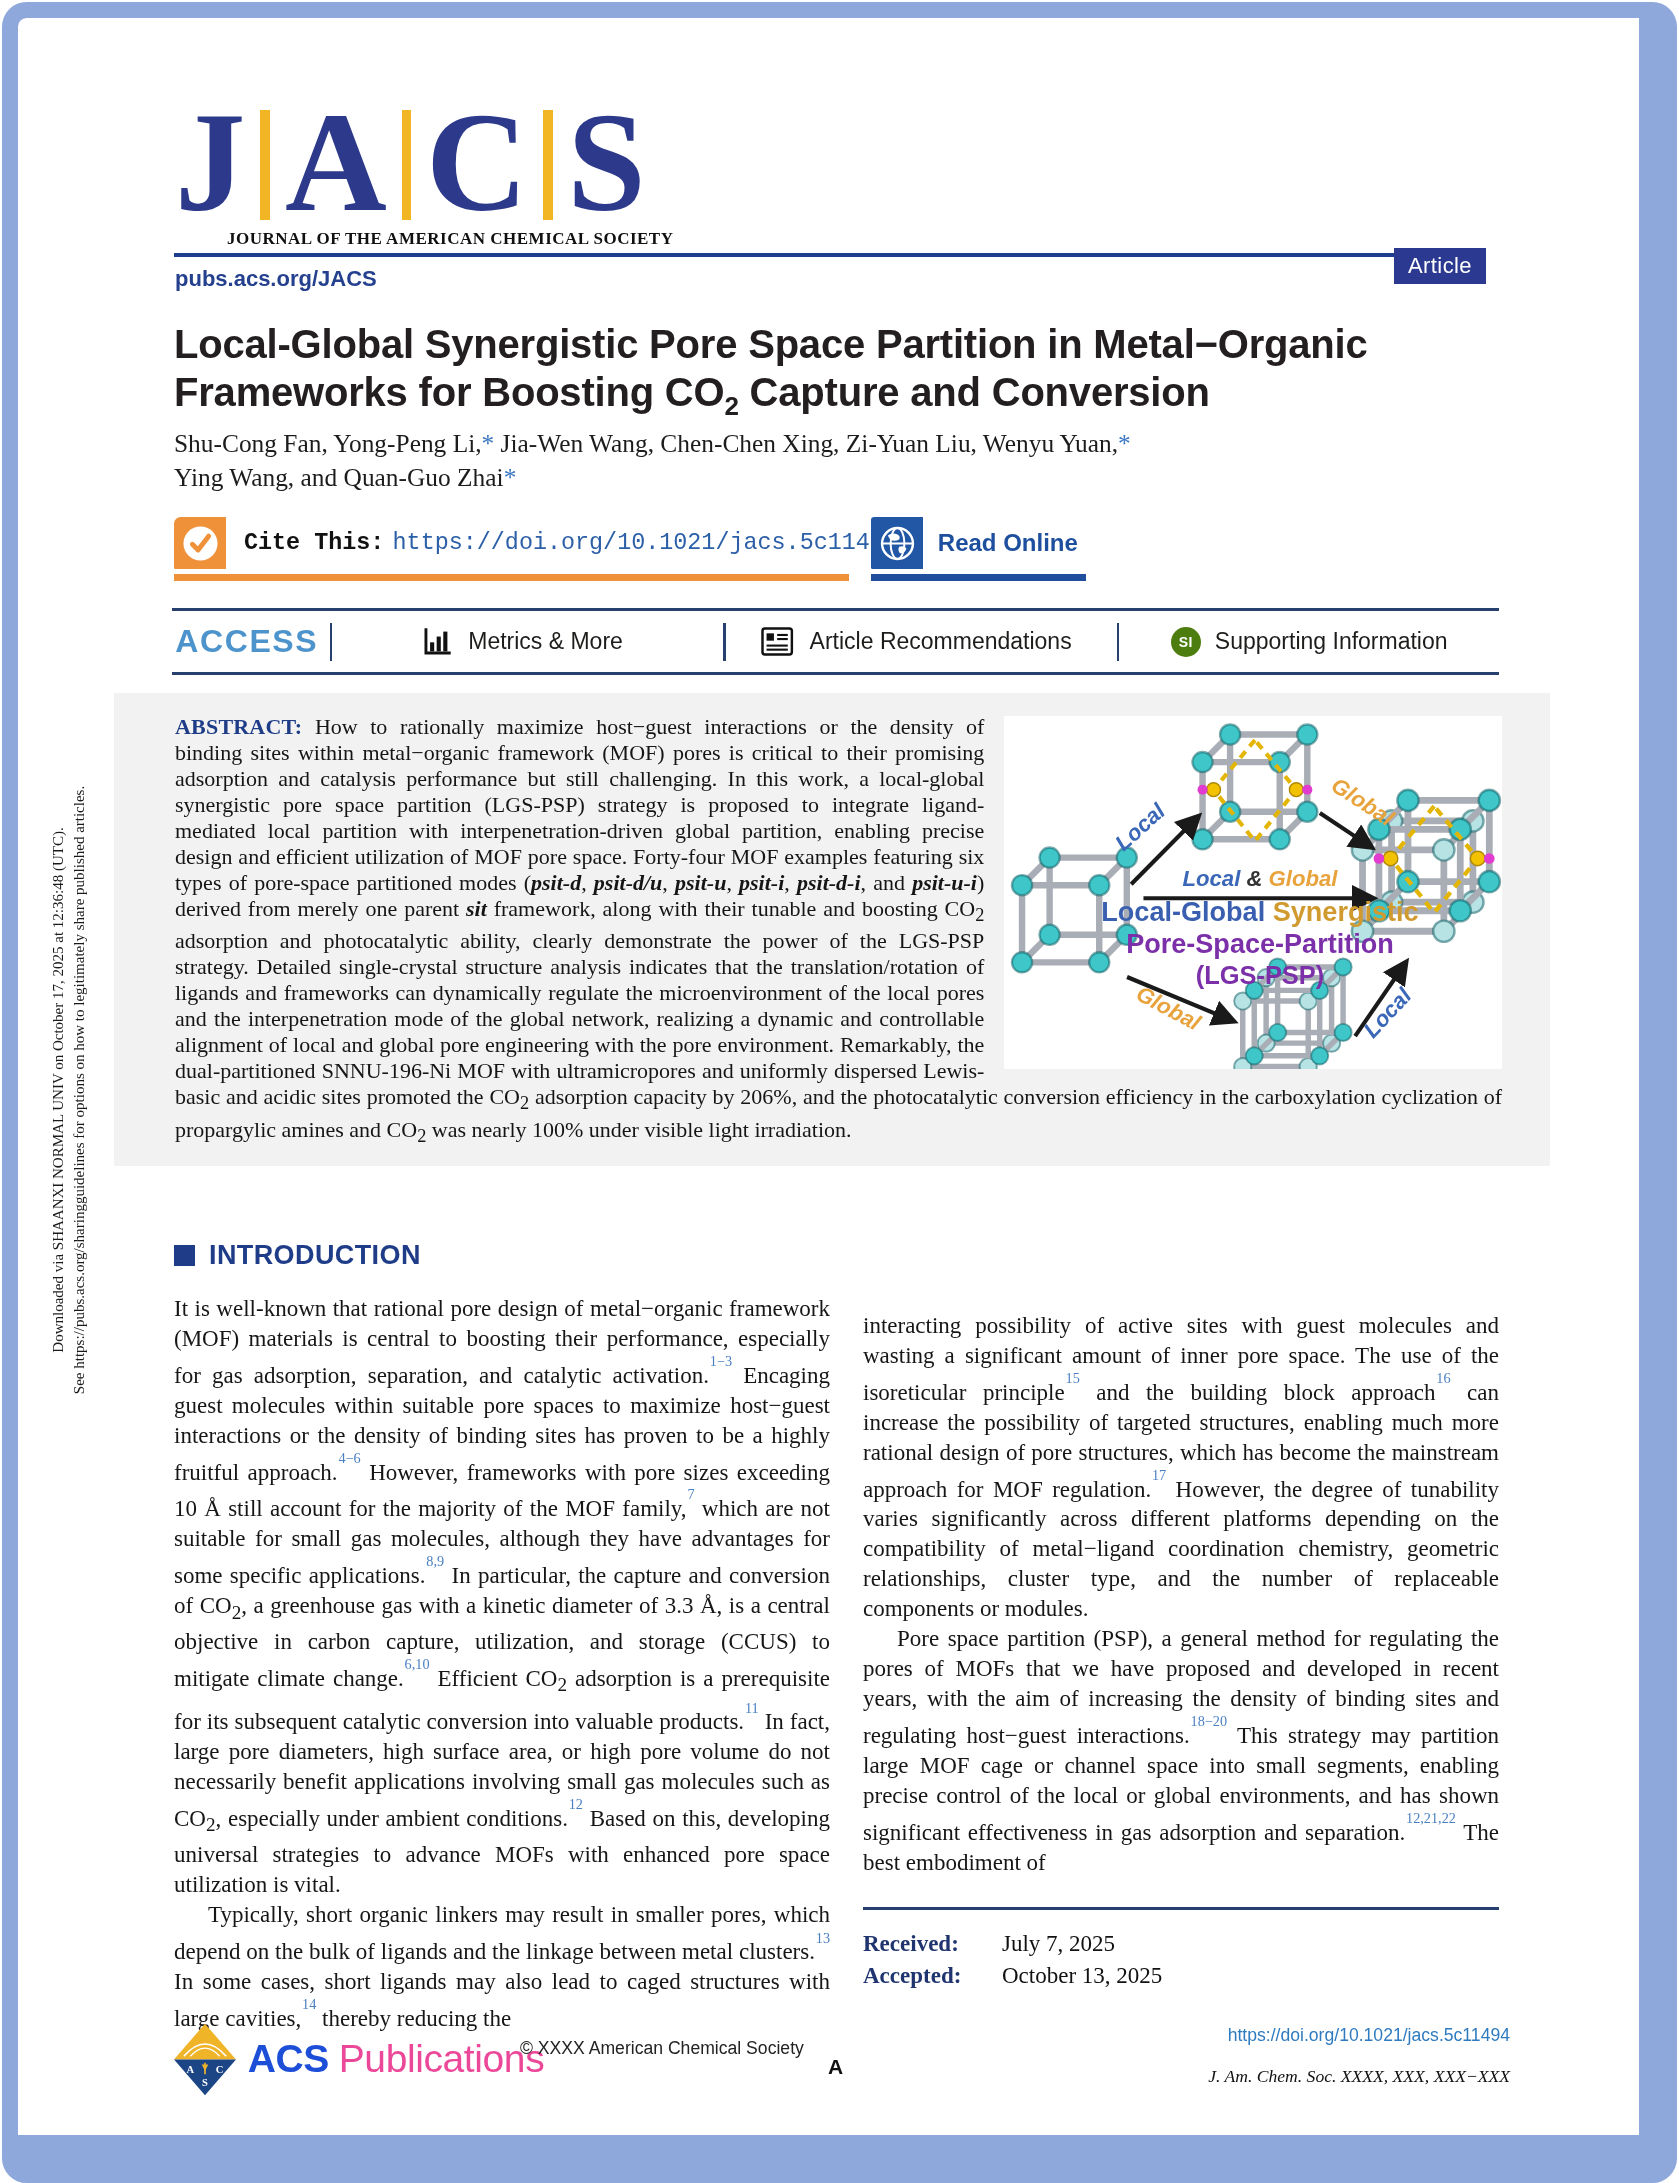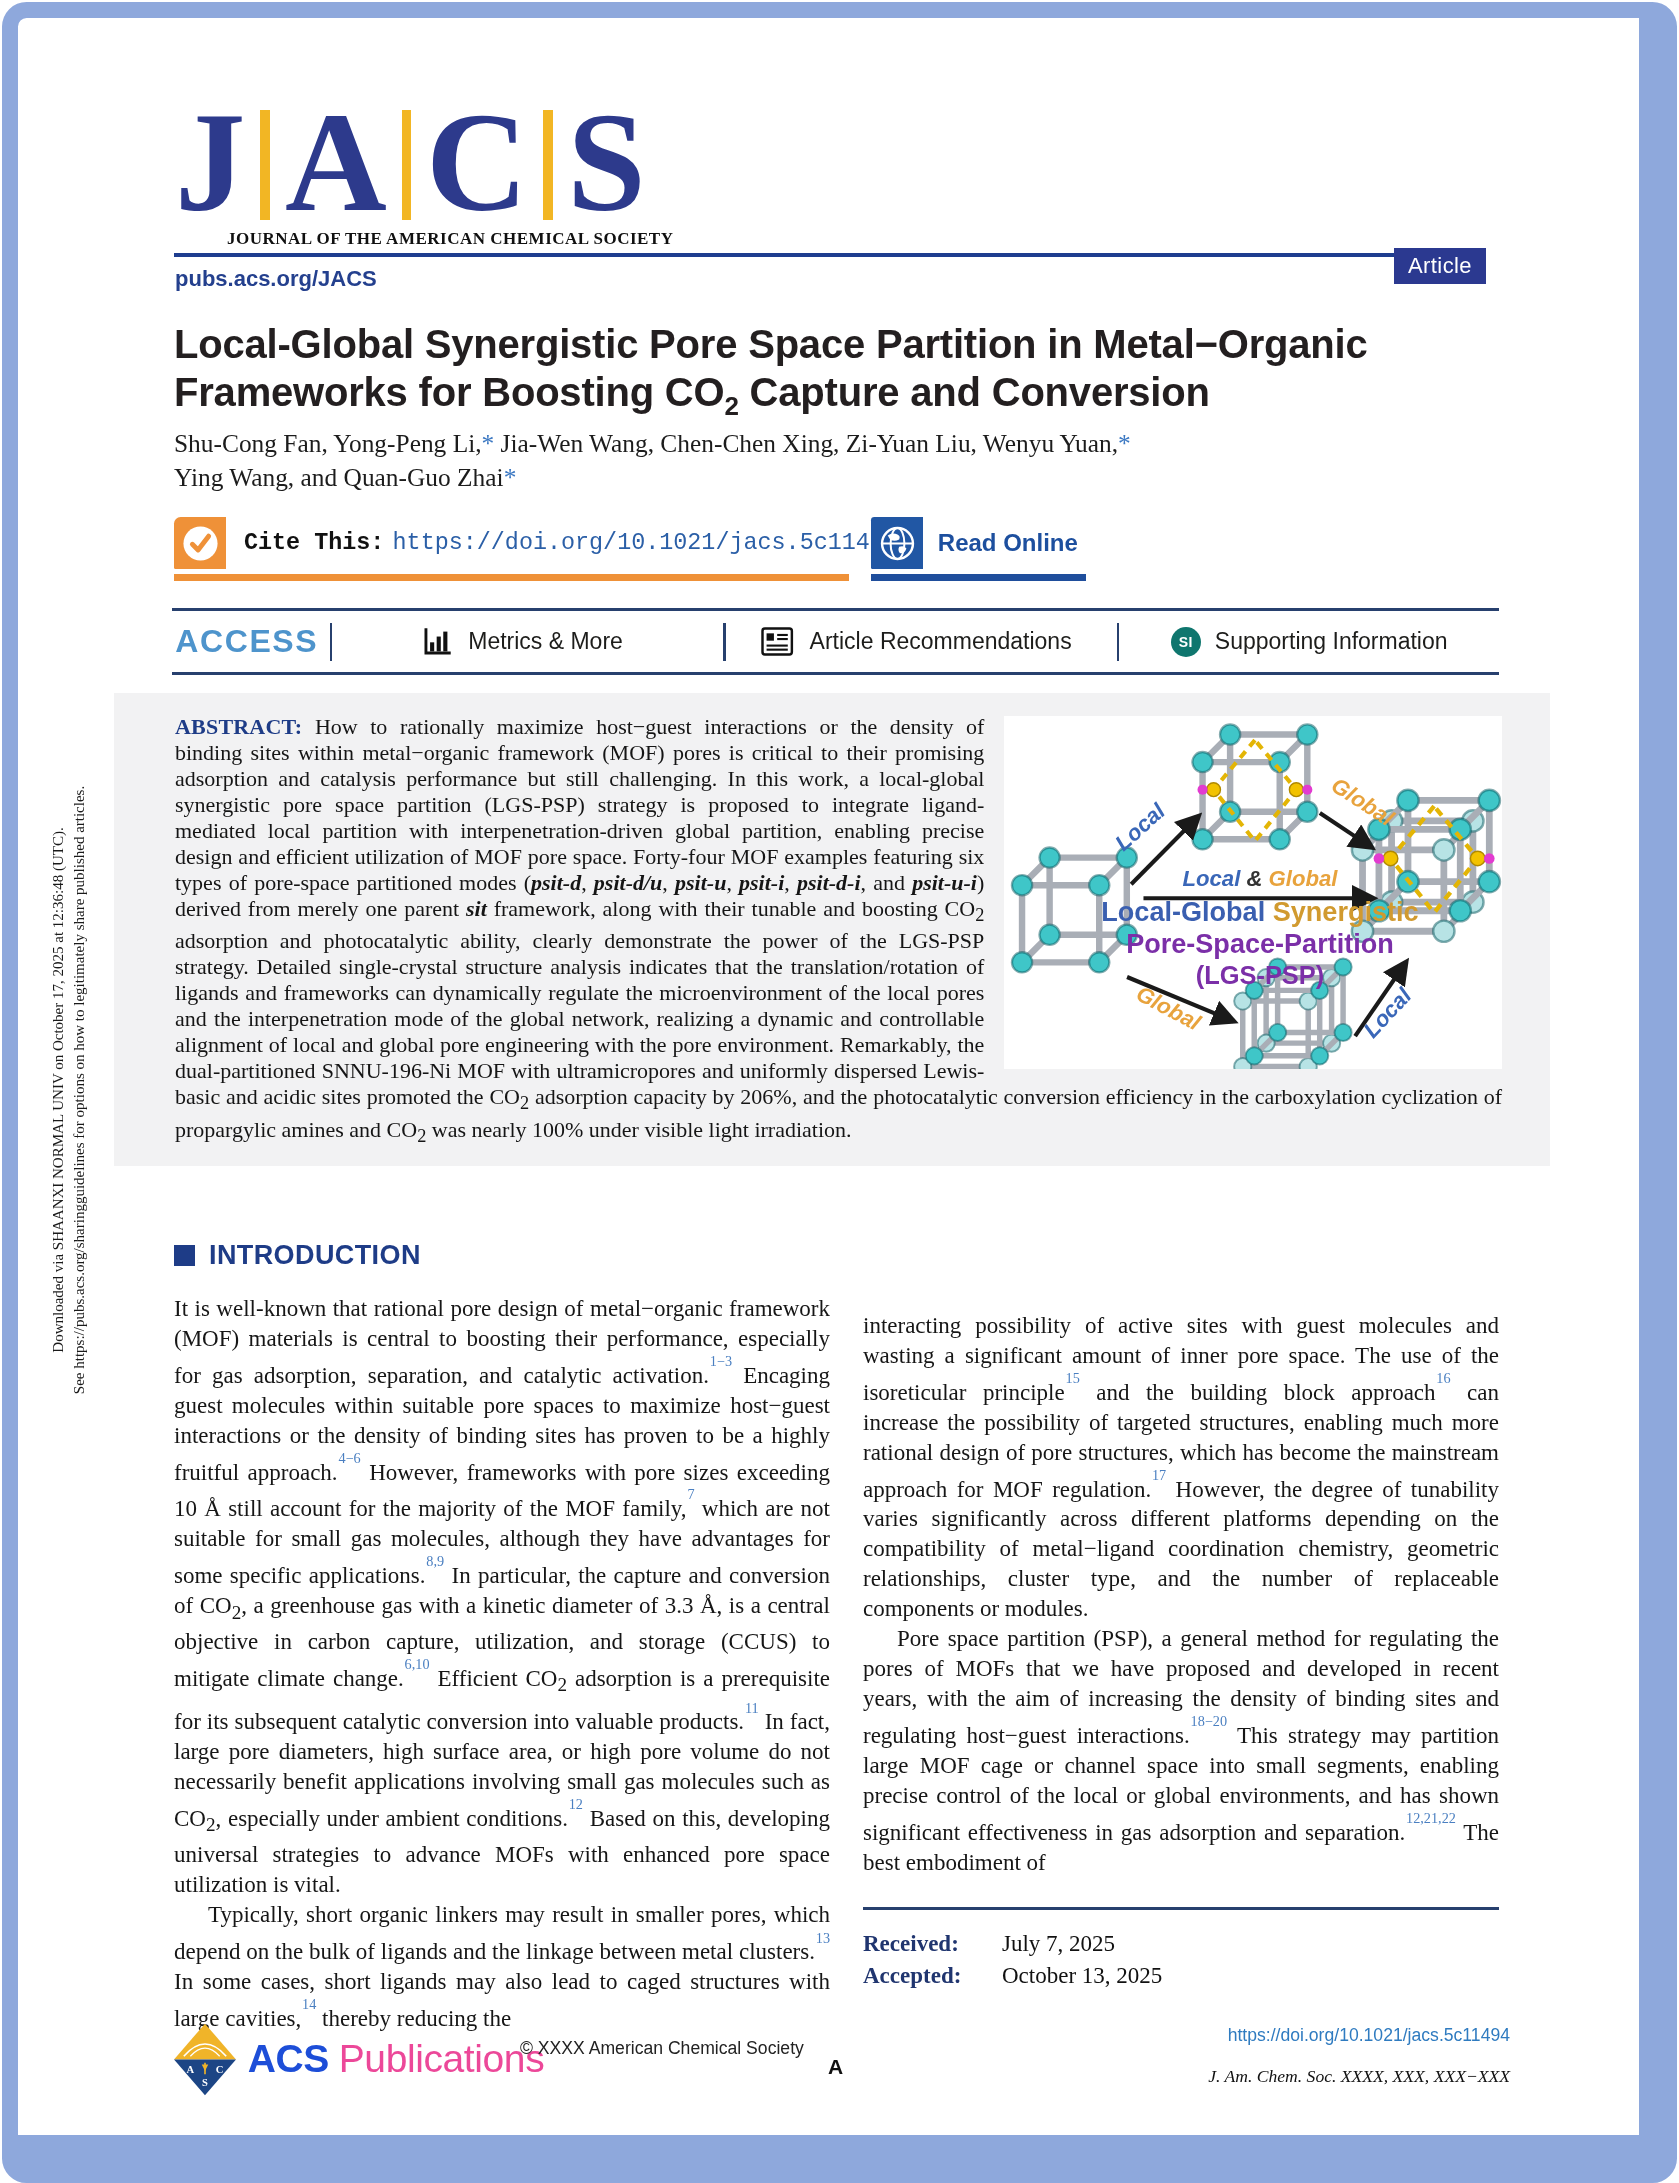--- a/index.html
+++ b/index.html
@@ -49,21 +49,21 @@
   .ro-label { margin-left:14.8px; font-family:"Liberation Sans",sans-serif; font-weight:bold; font-size:24px; color:#1d4f9e; white-space:nowrap; }
   
   .access-row {
     position:absolute; left:172px; top:608px; width:1327px; height:67px; box-sizing:border-box;
     border-top:3.3px solid #27406e; border-bottom:3.3px solid #27406e;
     display:flex; align-items:center; font-family:"Liberation Sans",sans-serif;
   }
   .access-label { font-weight:bold; font-size:32px; color:#4e94cc; letter-spacing:1.6px; margin-left:3.3px; }
   .vsep { width:2.5px; height:38px; background:#27406e; margin-left:11.5px; flex:none; }
   .access-item { flex:1; display:flex; align-items:center; justify-content:center; gap:14px; font-size:23px; color:#1d1d1b; }
-  .si-circle { width:30px; height:30px; border-radius:50%; background:#0f766e; color:#fff; font:bold 14px/30px "Liberation Sans",sans-serif; text-align:center; letter-spacing:0.4px; flex:none; }
+  .si-circle { width:30px; height:30px; border-radius:50%; background:#4d7c0f; color:#fff; font:bold 14px/30px "Liberation Sans",sans-serif; text-align:center; letter-spacing:0.4px; flex:none; }
   
   .abs-box {
     position:absolute; left:114px; top:693px; width:1436px; box-sizing:border-box;
     padding:21px 48px 16.4px 61px; background:#f2f2f3;
     font-size:22px; line-height:26px; text-align:justify; color:#151515;
   }
   .abs-label { font-weight:bold; color:#1e3c87; letter-spacing:0.2px; }
   .abs-graphic { float:right; width:498px; height:353px; margin:1.6px 0 9.8px 19.7px; background:#ffffff; }
   .bi { font-style:italic; font-weight:bold; }
   .r { color:#4a7fc1; font-size:0.62em; position:relative; top:-0.55em; margin-left:0.8px; }

